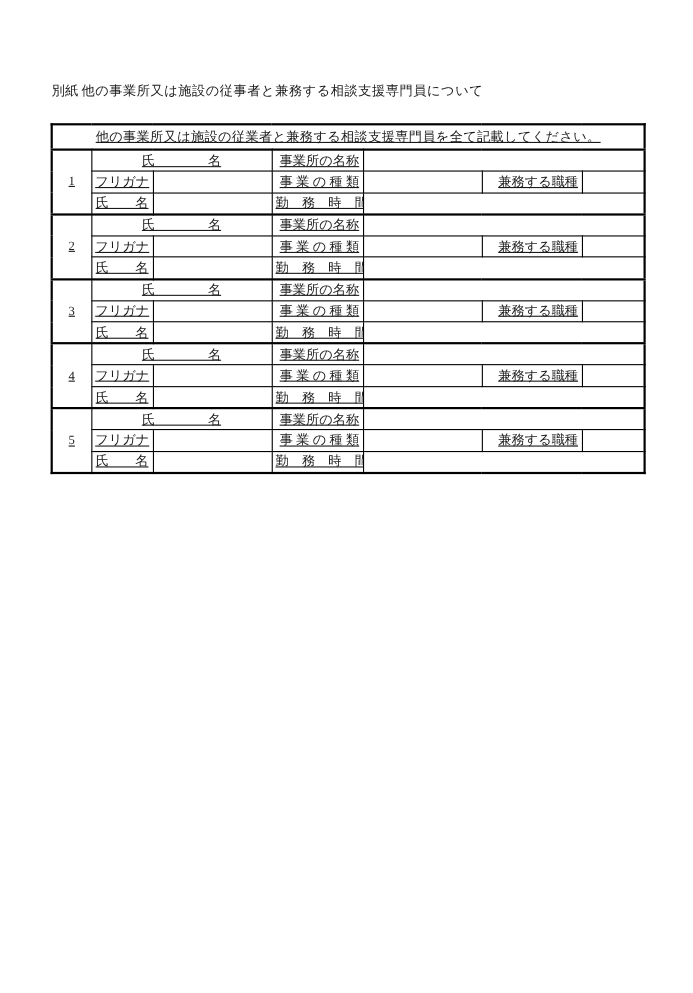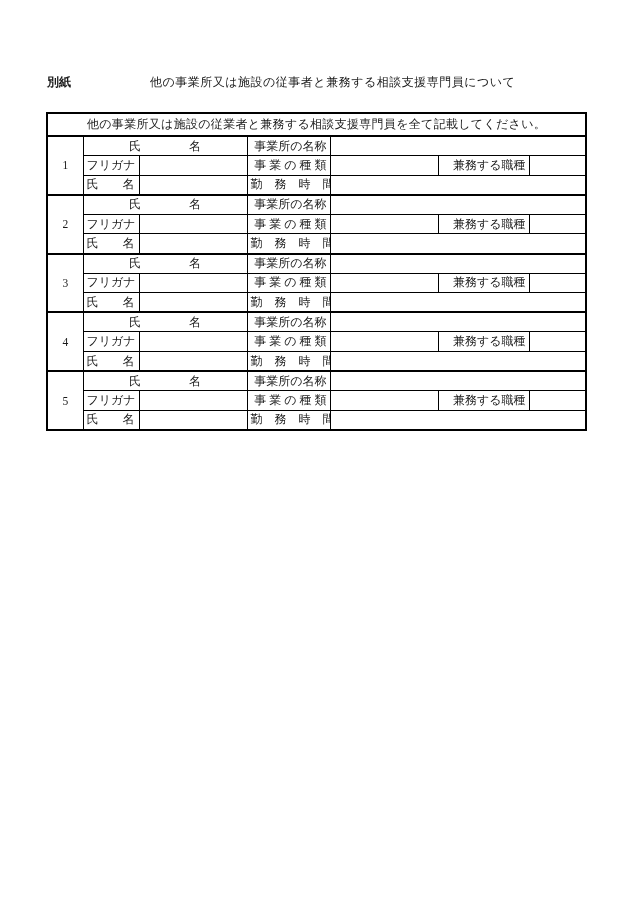--- a/index.html
+++ b/index.html
@@ -15,51 +15,52 @@
   }
   .doc-header {
     position: absolute;
     top: 75px;
     left: 47px;
     right: 45px;
     font-size: 12px;
     line-height: 15px;
     white-space: nowrap;
   }
-  .attachment-label { display: inline-block; font-weight: bold; }
-  .doc-title { display: inline-block; margin-left: 76px; letter-spacing: 0.5px; }
+  .attachment-label { display: inline-block; }
+  .doc-title { display: inline-block; letter-spacing: 0.5px; }
 
   table.form-table {
     position: absolute;
     top: 112px;
     left: 46px;
     width: 539px;
     border-collapse: collapse;
     table-layout: fixed;
     border: 2px solid #000;
     font-size: 12px;
+    text-decoration: underline;
   }
   table.form-table td {
     border: 1px solid #000;
     height: 19.6px;
     padding: 0 3px;
     overflow: hidden;
     white-space: nowrap;
     vertical-align: middle;
   }
   tr.instruction-row td {
     border-bottom: 2px solid #000;
     height: 23px;
     text-align: center;
     letter-spacing: 0.3px;
   }
   tbody.entry-block { border-top: 2px solid #000; }
   td.num-cell { text-align: center; font-size: 11.5px; }
   td.name-header-cell { text-align: center; }
-  td.lbl-left { text-align: left; padding-left: 3px; }
+  td.lbl-left { text-align: center; padding-left: 3px; }
   td.lbl-center { text-align: right; padding: 0 2px; }
   td.value-cell { background: #ffffff; }
 </style>
 </head>
 <body>
 
 <div class="page">
 
   <div class="doc-header">
     <span class="attachment-label">別紙</span>

